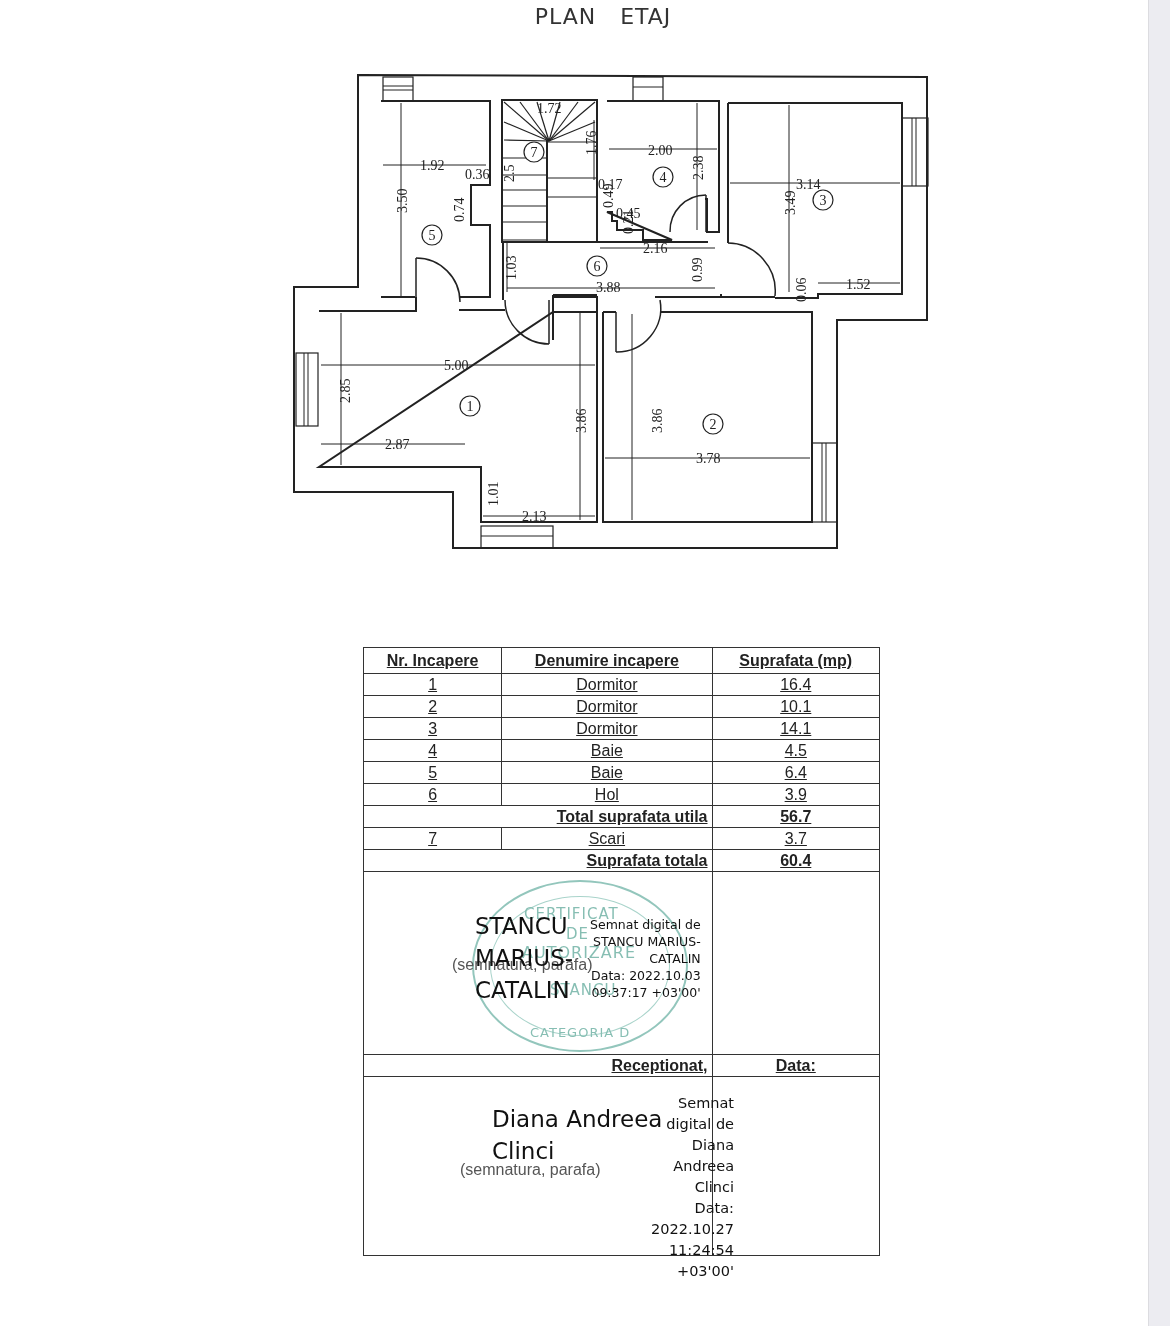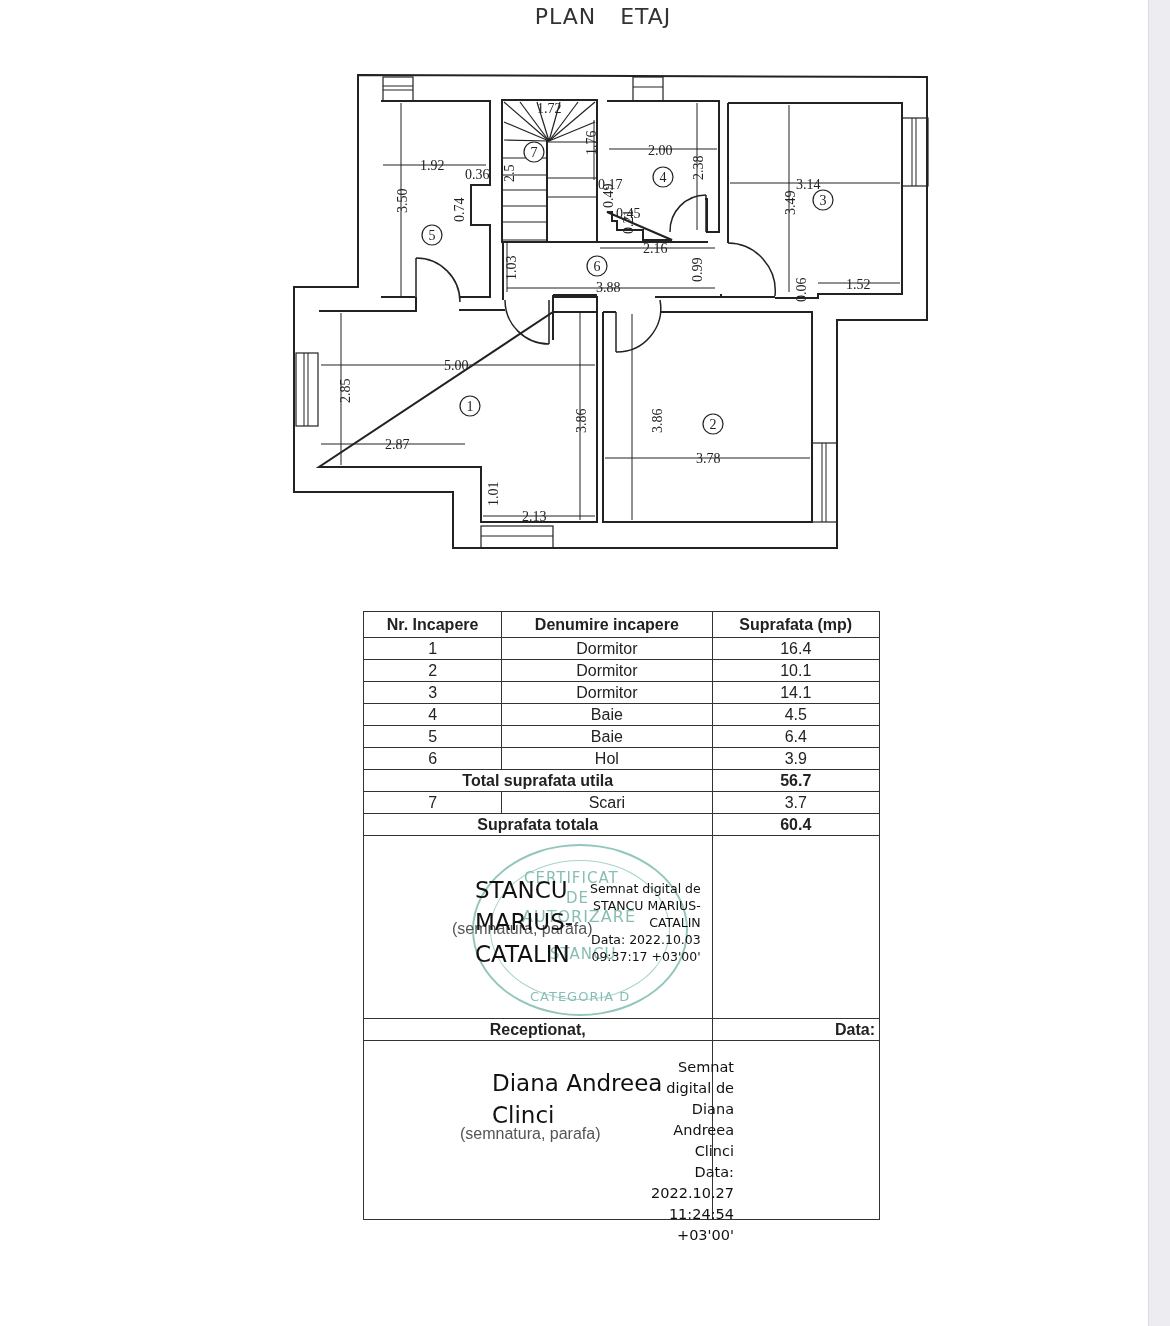--- a/index.html
+++ b/index.html
@@ -3,24 +3,24 @@
 <meta charset="utf-8">
 <style>
   html, body { margin:0; padding:0; }
   body { width:1170px; height:1326px; background:#ffffff; position:relative; overflow:hidden; font-family:"Liberation Sans", sans-serif; }
   .side-strip { position:absolute; left:1148px; top:0; width:22px; height:1326px; background:#ececf1; border-left:1px solid #dcdce0; }
   .title { position:absolute; left:0; width:1206px; top:4px; text-align:center; font-family:"DejaVu Sans", sans-serif; font-size:22px; color:#333; letter-spacing:1px; }
   .title span { display:inline-block; }
   svg.plan { position:absolute; left:0; top:0; }
   .dim { font-family:"Liberation Serif", serif; font-size:14px; fill:#222; }
   .roomnum { font-family:"Liberation Serif", serif; font-size:14px; fill:#222; }
-  table.rooms { position:absolute; left:363px; top:611px; width:517px; border-collapse:collapse; font-family:"Liberation Sans", sans-serif; font-size:16px; color:#222; }
+  table.rooms { position:absolute; left:363px; top:647px; width:517px; border-collapse:collapse; font-family:"Liberation Sans", sans-serif; font-size:16px; color:#222;text-decoration:underline; }
   table.rooms td, table.rooms th { border:1.5px solid #333; padding:0 4px; height:21px; line-height:21px; text-align:center; }
   table.rooms th { font-weight:bold; height:25px; }
-  table.rooms td.left { text-align:center; font-weight:bold; }
+  table.rooms td.left { text-align:right; font-weight:bold; }
   table.rooms td.bold { font-weight:bold; }
   td.sigcell { height:182px !important; position:relative; vertical-align:top; }
   td.sigcell2 { height:178px !important; position:relative; vertical-align:top;margin-top:28px; }
   .stamp { position:absolute; left:108px; top:8px; width:212px; height:168px; border-radius:50%; border:2px solid #6fb3a6; opacity:0.75; }
   .stamp-inner { position:absolute; left:16px; top:14px; right:16px; bottom:14px; border-radius:50%; border:1px solid #8cc5b9; }
   .stamp-text { position:absolute; color:#5fa99a; font-size:15px; font-family:"DejaVu Sans", sans-serif; letter-spacing:1px; }
   .sig-big { position:absolute; font-family:"DejaVu Sans", sans-serif; color:#111; font-size:23px; line-height:32px; text-align:left; }
   .sig-small { position:absolute; font-family:"DejaVu Sans", sans-serif; color:#111; font-size:12.5px; line-height:17px; text-align:right; }
   .sig-caption { position:absolute; color:#555; font-size:16px; font-family:"Liberation Sans", sans-serif; }
 </style>
@@ -253,21 +253,21 @@
         <div>STANCU MARIUS-</div>
         <div>CATALIN</div>
         <div>Data: 2022.10.03</div>
         <div>09:37:17 +03'00'</div>
       </div>
     </td>
     <td class="sigcell"></td>
   </tr>
   <tr>
     <td colspan="2" class="left">Receptionat,</td>
-    <td class="bold" style="text-align:right;">Data:</td>
+    <td class="bold" style="text-align:center;">Data:</td>
   </tr>
   <tr>
     <td colspan="2" class="sigcell2">
       <div class="sig-big" style="left:128px;top:26px;">
         <div>Diana Andreea</div>
         <div>Clinci</div>
       </div>
       <div class="sig-caption" style="left:96px;top:82px;">(semnatura, parafa)</div>
       <div class="sig-small" style="left:287px;top:16px;font-size:14.5px;line-height:21px;">
         <div>Semnat digital de</div>

